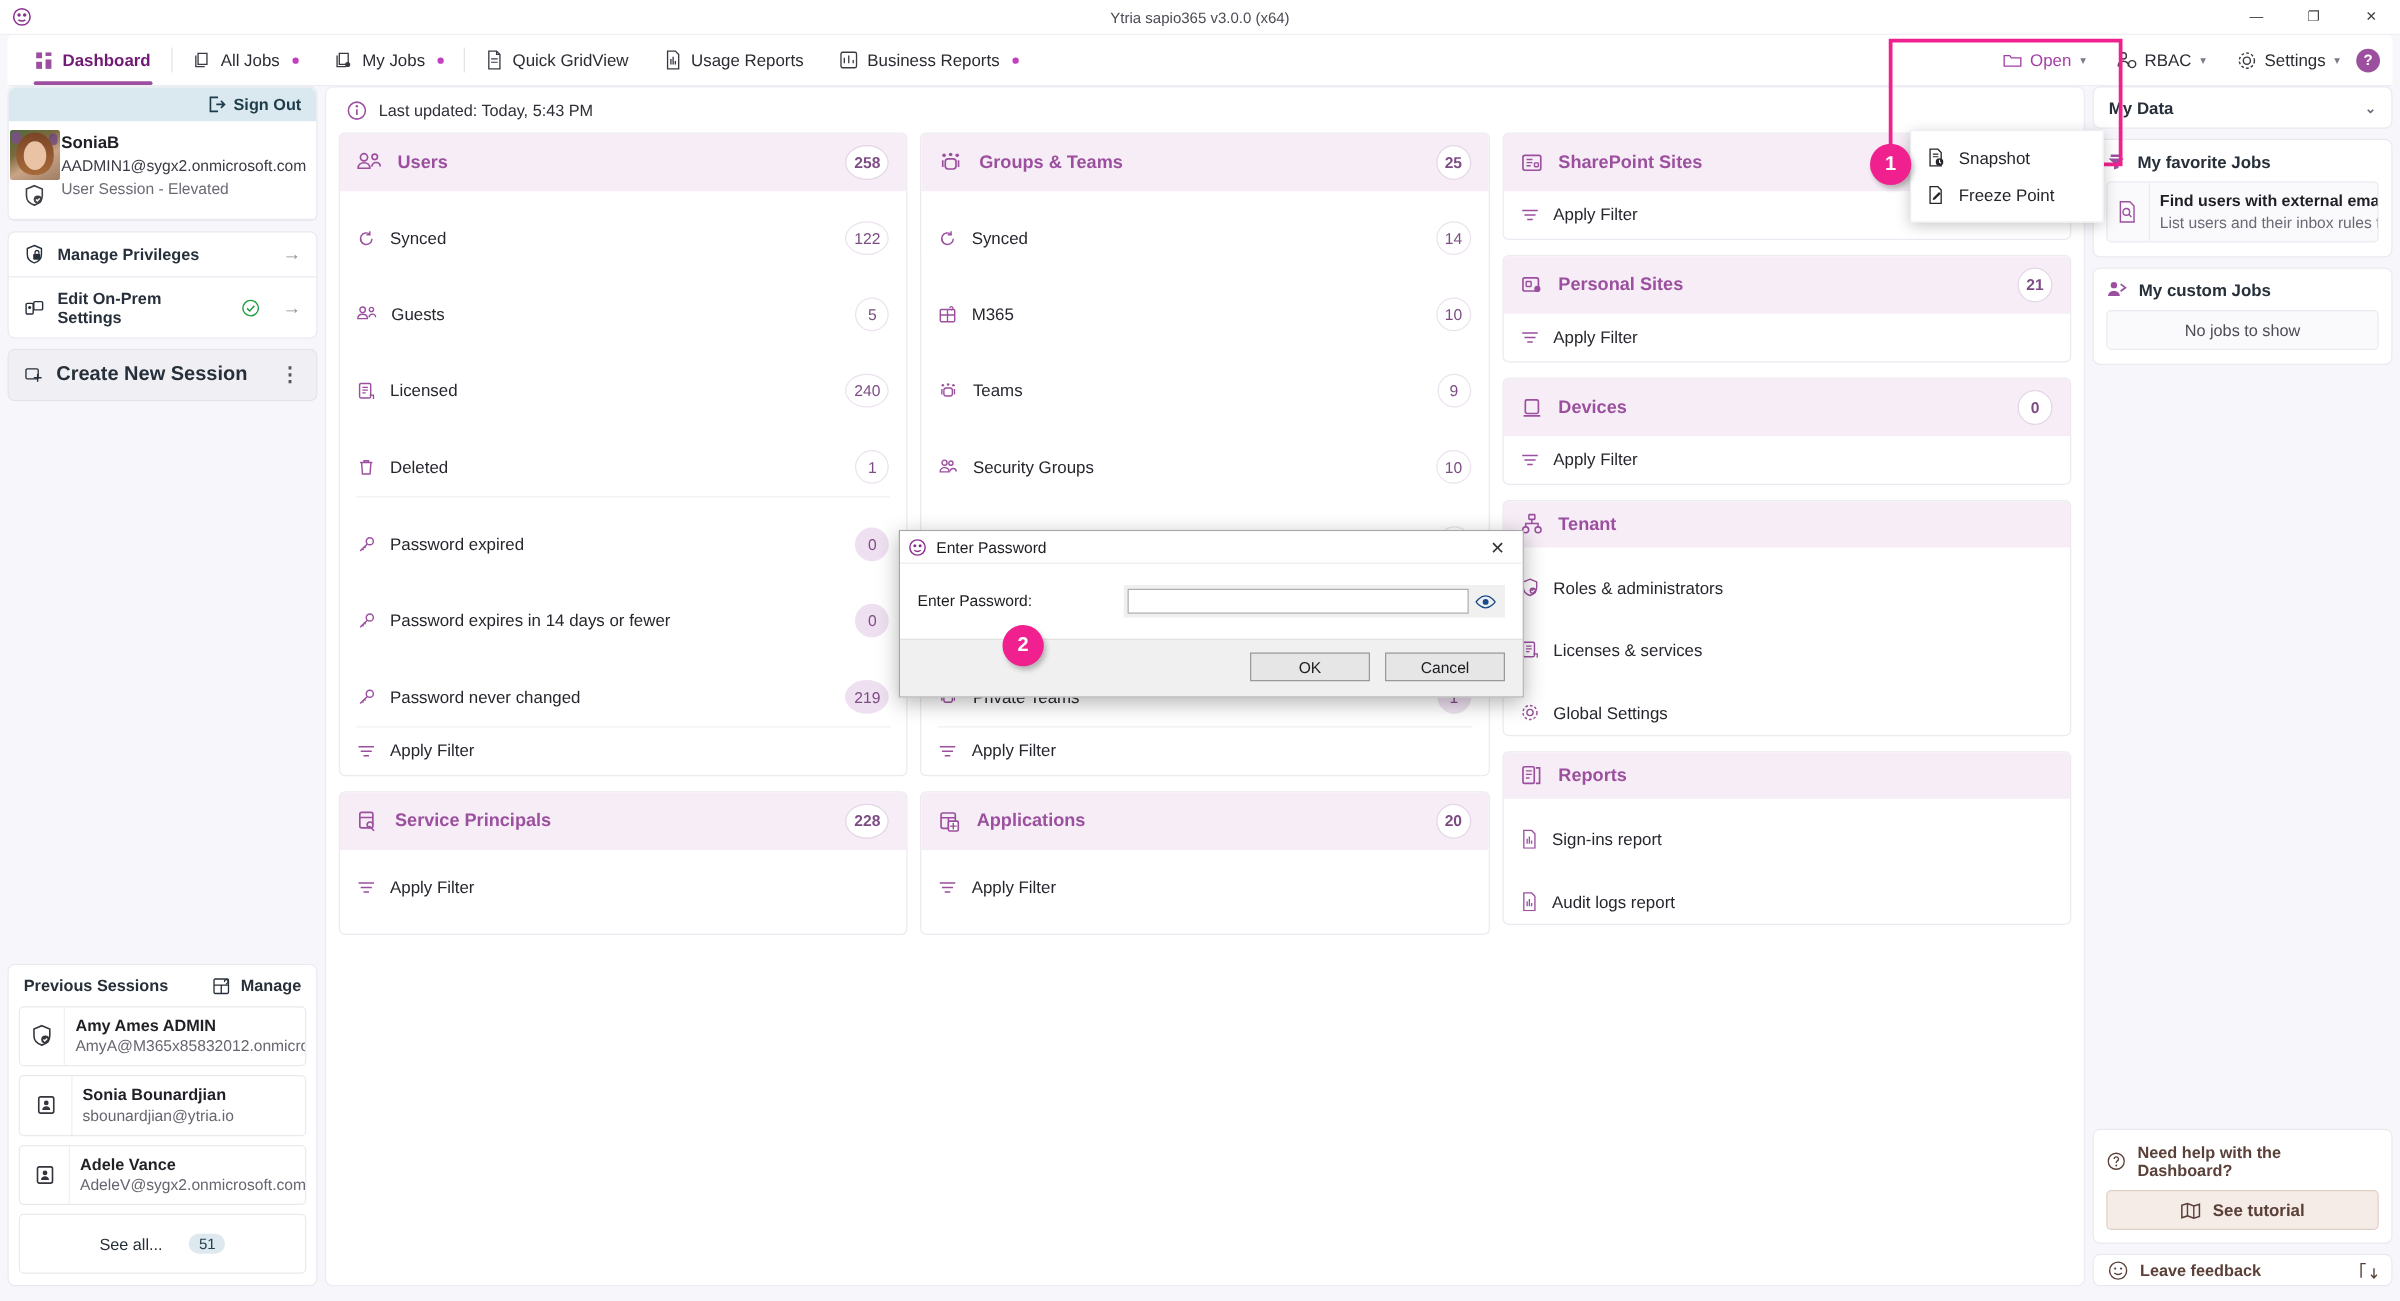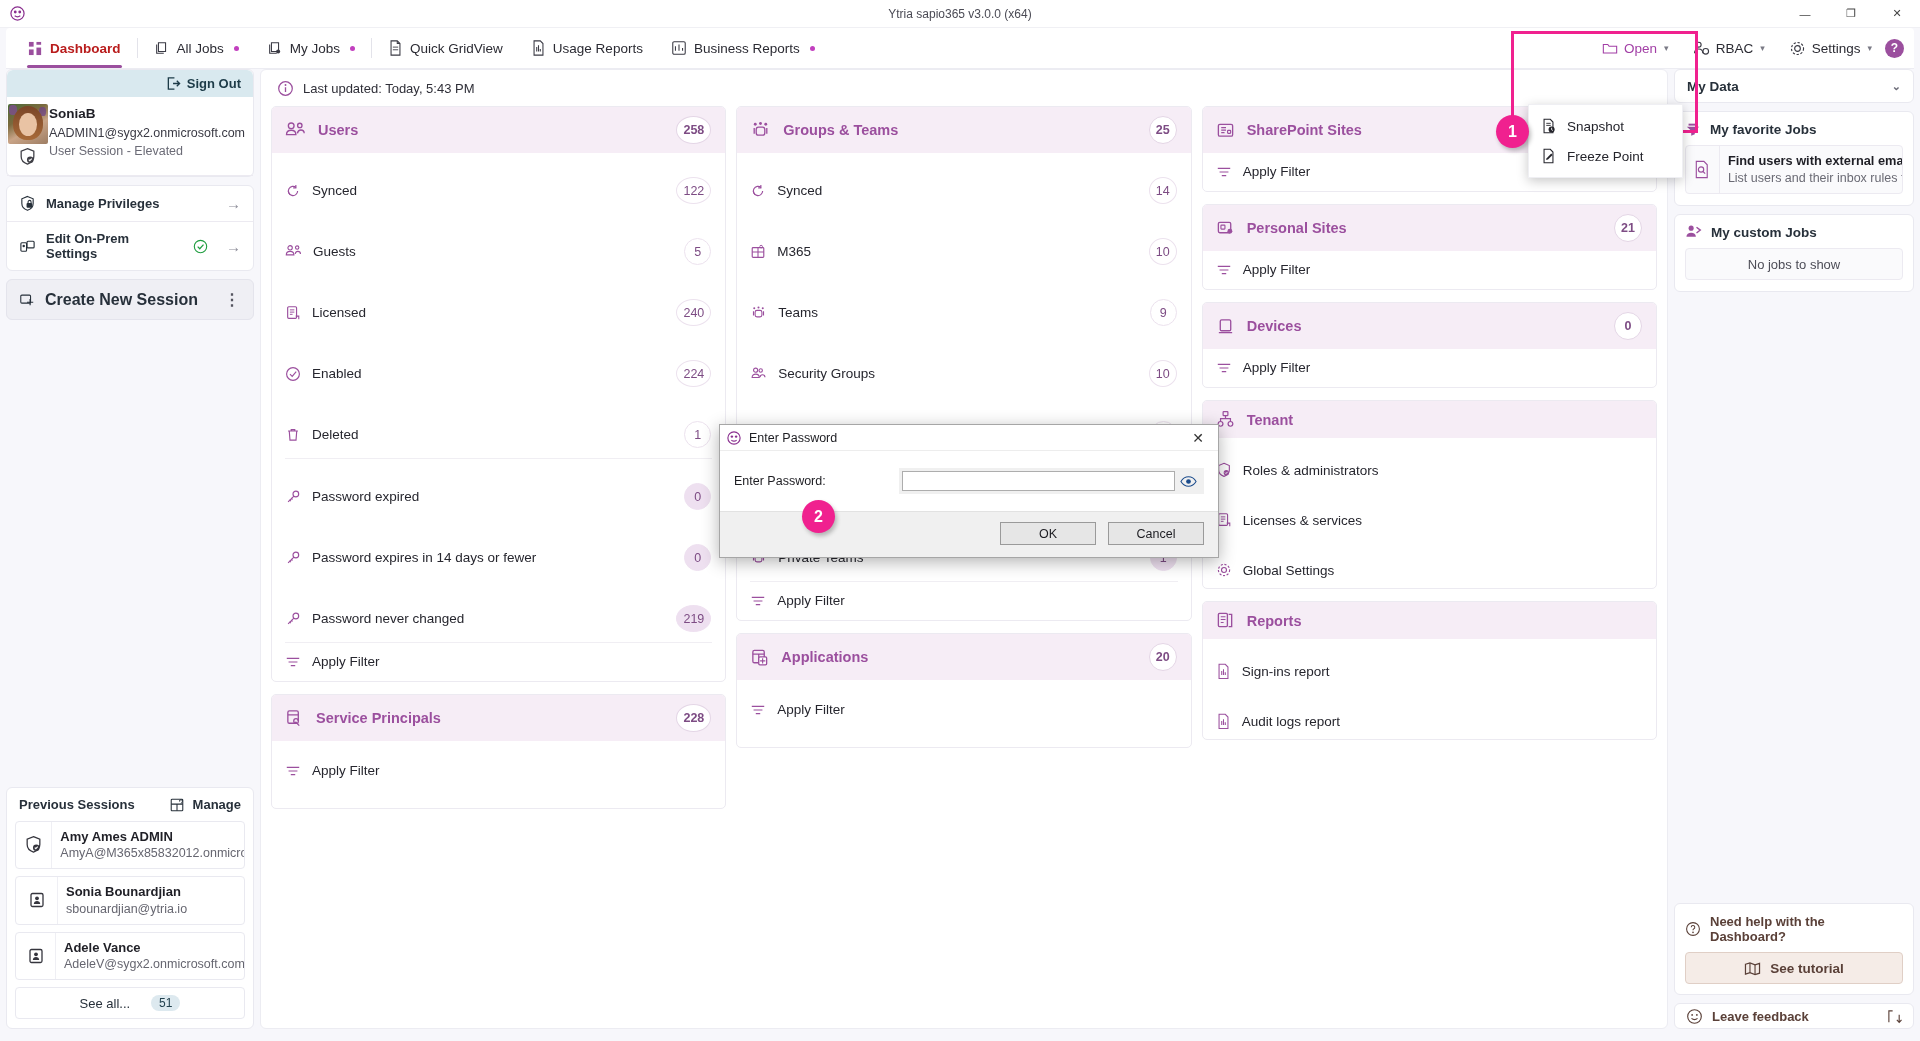--- a/index.html
+++ b/index.html
@@ -30,21 +30,21 @@
     height:41px; background:#ffffff; display:flex; align-items:stretch;
     border-bottom:1px solid #ececf2; position:relative;
     margin:0 6px; border-radius:4px 4px 0 0;
   }
   .rb-left{ display:flex; align-items:stretch; padding-left:8px;}
   .rb-item{
     display:flex; align-items:center; gap:7px; padding:0 14px; cursor:default;
     font-size:13.5px; color:#2b2b33; position:relative;
   }
   .rb-item .lbl{ white-space:nowrap; }
-  .rb-item.active .lbl{ color:#b91c1c; font-weight:bold;}
+  .rb-item.active .lbl{ color:#701a75; font-weight:bold;}
   .rb-item.active::after{
     content:""; position:absolute; left:13px; right:13px; bottom:0px; height:3px;
     background:#9b4f9e; border-radius:2px;
   }
   .rb-sep{ width:1px; background:#e3e3ea; margin:10px 2px; }
   .dot{ width:5px; height:5px; border-radius:50%; background:#c23fbf; display:inline-block; margin-left:3px;}
   .rb-right{ margin-left:auto; display:flex; align-items:center; padding-right:10px; gap:2px;}
   .rb-ritem{ display:flex; align-items:center; gap:6px; padding:0 11px; height:41px; cursor:default;
     font-size:13.5px; color:#2b2b33;}
   .rb-ritem.open-btn{ color:#a23fa6; }
@@ -102,21 +102,21 @@
   .sess-item{
     display:flex;align-items:stretch;margin:0 8px 7px 8px;border:1px solid #e9e9f0;border-radius:4px;
     background:#fff; cursor:default;
   }
   .sess-ic{width:42px;display:flex;align-items:center;justify-content:center;color:#35353d;
     border-right:1px solid #efeff4;}
   .sess-txt{padding:6px 8px;line-height:1.35;overflow:hidden;}
   .sess-n{font-weight:bold;font-size:13px;color:#1f1f26;white-space:nowrap;}
   .sess-m{font-size:12.5px;color:#666670;white-space:nowrap;}
   .seeall{
-    margin:0 8px 9px 8px;border:1px solid #e9e9f0;border-radius:4px;height:32px;
+    margin:0 8px 9px 8px;border:1px solid #e9e9f0;border-radius:4px;height:48px;
     display:flex;align-items:center;justify-content:center;gap:21px;font-size:13px;color:#27303a;cursor:default;
   }
   .cnt-pill{background:#dde9ef;border-radius:9px;padding:1px 8px;font-size:12px;color:#23424f;}
 
   
   .maincol{flex:1; background:#ffffff; border:1px solid #ececf2; border-radius:6px; position:relative;
     padding:0 10px; overflow:hidden;}
   .updated{display:flex;align-items:center;gap:9px;padding:10px 4px 9px 6px;font-size:13px;color:#2f2f38;}
   .info-ic{color:#9b4f9e;}
   .grid{display:flex;gap:10px;}
@@ -558,30 +558,20 @@
               <svg width="16" height="16" viewBox="0 0 18 18">
                   <rect x="3" y="2" width="10" height="13" rx="1.2" fill="none" stroke="#9b4f9e" stroke-width="1.3"></rect>
                   <path d="M5.5 5.5h5M5.5 8h5M5.5 10.5h3" stroke="#9b4f9e" stroke-width="1.1"></path>
                   <path d="M12 12.5h3.5v3.5" fill="none" stroke="#9b4f9e" stroke-width="1.2"></path>
                 </svg>
             </span>
             <span class="t">Licensed</span>
             <span class="row-badge">240</span>
           </div>
 
-          <div class="row">
-            <span class="ic">
-              <svg width="16" height="16" viewBox="0 0 18 18">
-                  <circle cx="9" cy="9" r="7.2" fill="none" stroke="#9b4f9e" stroke-width="1.3"></circle>
-                  <path d="M5.6 9.2l2.5 2.5L12.6 6.4" fill="none" stroke="#9b4f9e" stroke-width="1.3"></path>
-                </svg>
-            </span>
-            <span class="t">Enabled</span>
-            <span class="row-badge">224</span>
-          </div>
 
           <div class="row">
             <span class="ic">
               <svg width="16" height="16" viewBox="0 0 18 18">
                   <path d="M3.5 4.5h11M7 4.5V3h4v1.5" fill="none" stroke="#9b4f9e" stroke-width="1.3"></path>
                   <path d="M4.8 4.5l.8 10.3h6.8l.8-10.3" fill="none" stroke="#9b4f9e" stroke-width="1.3"></path>
                 </svg>
             </span>
             <span class="t">Deleted</span>
             <span class="row-badge">1</span>

